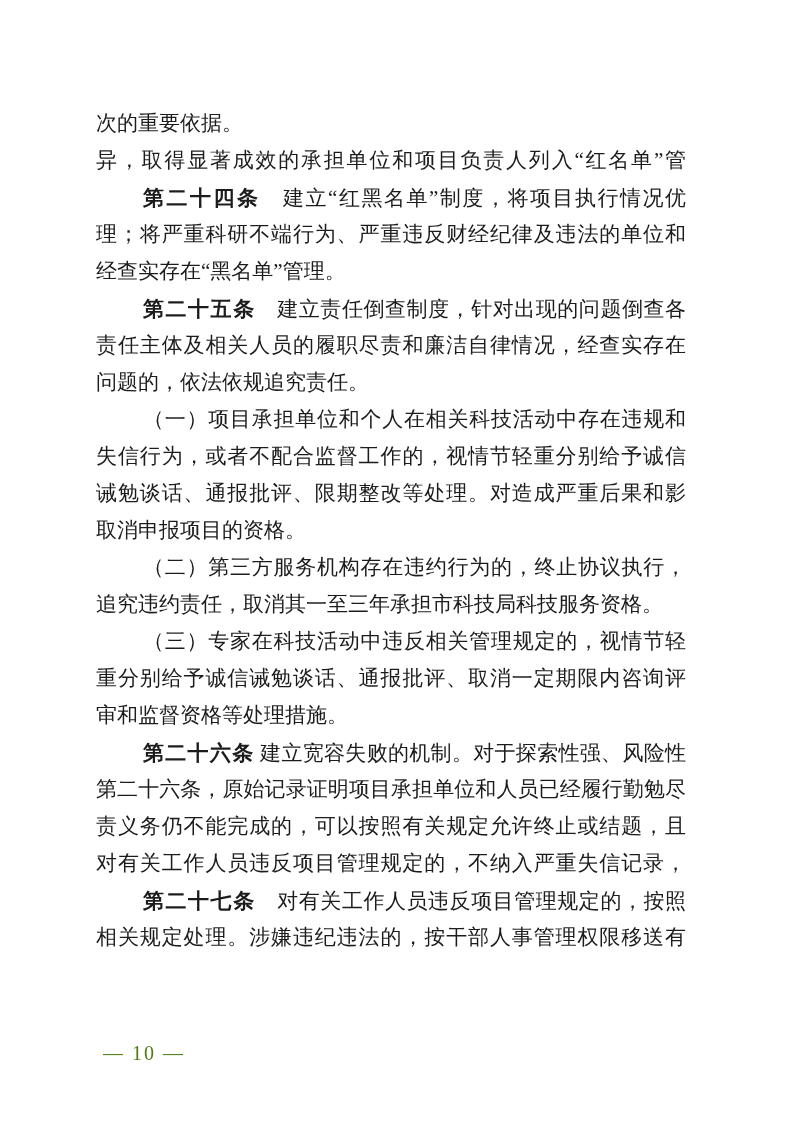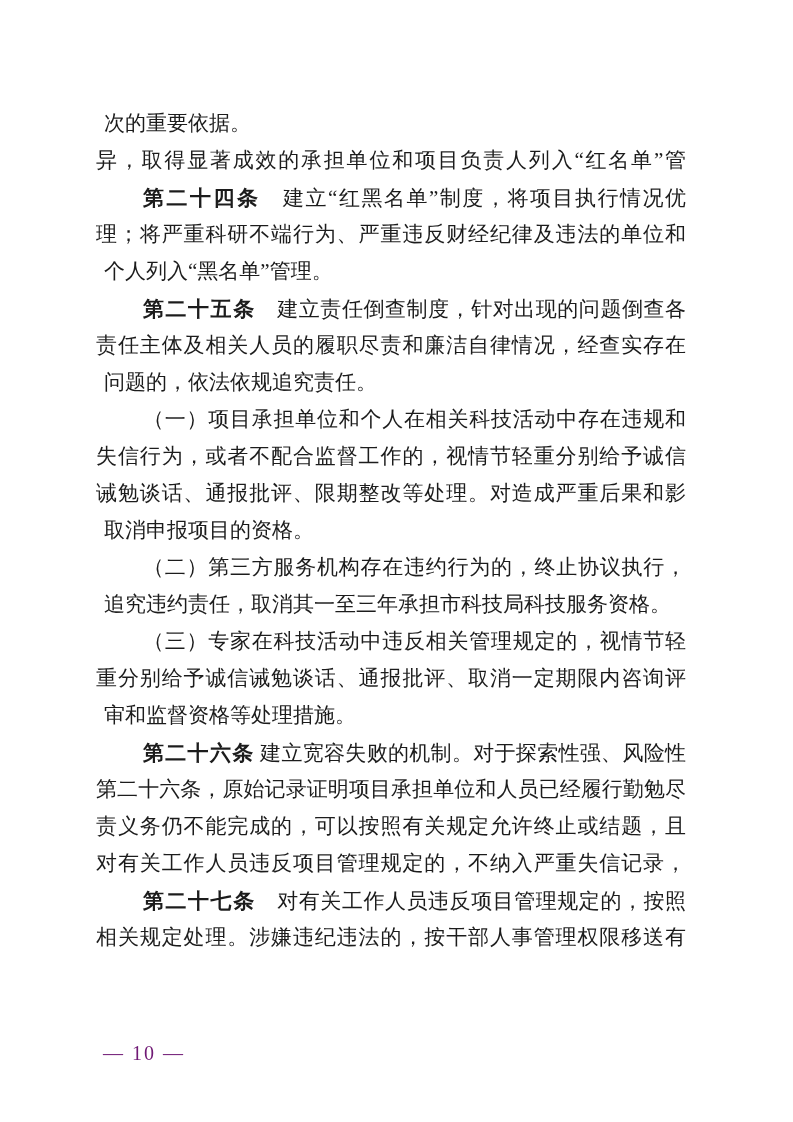--- a/index.html
+++ b/index.html
@@ -30,53 +30,52 @@
   .ln {
     font-size: 21px;
     line-height: 37px;
     height: 37px;
     text-align: justify;
     text-align-last: justify;
     white-space: normal;
   }
   .ln.end {
     text-align-last: left;
-    margin-left: 8px;
   }
   .ln.ind {
     text-indent: 47px;
   }
   .art {
     font-weight: 700;
     font-family: "Liberation Sans", "DejaVu Sans", sans-serif;
     letter-spacing: 1px;
   }
   .footer {
     position: absolute;
     left: 103px;
     top: 1039px;
     font-size: 20px;
     line-height: 28px;
     letter-spacing: 2px;
-    color: #701a75;
+    color: #4d7c0f;
   }
 </style>
 </head>
 <body>
 
 <div class="page">
 
   <div class="content">
 
     <div class="ln end"><span>次的重要依据。</span></div>
 
     <div class="ln"><span>异，取得显著成效的承担单位和项目负责人列入“红名单”管</span></div>
     <div class="ln ind"><span class="art">第二十四条</span><span>　建立“红黑名单”制度，将项目执行情况优</span></div>
     <div class="ln"><span>理；将严重科研不端行为、严重违反财经纪律及违法的单位和</span></div>
-    <div class="ln end"><span>个人列入“黑名单”管理。</span></div>
+    <div class="ln end"><span>经查实存在“黑名单”管理。</span></div>
 
     <div class="ln ind"><span class="art">第二十五条</span><span>　建立责任倒查制度，针对出现的问题倒查各</span></div>
     <div class="ln"><span>责任主体及相关人员的履职尽责和廉洁自律情况，经查实存在</span></div>
     <div class="ln end"><span>问题的，依法依规追究责任。</span></div>
 
     <div class="ln ind"><span>（一）项目承担单位和个人在相关科技活动中存在违规和</span></div>
     <div class="ln"><span>失信行为，或者不配合监督工作的，视情节轻重分别给予诚信</span></div>
     <div class="ln"><span>诫勉谈话、通报批评、限期整改等处理。对造成严重后果和影</span></div>
     <div class="ln end"><span>取消申报项目的资格。</span></div>
 

